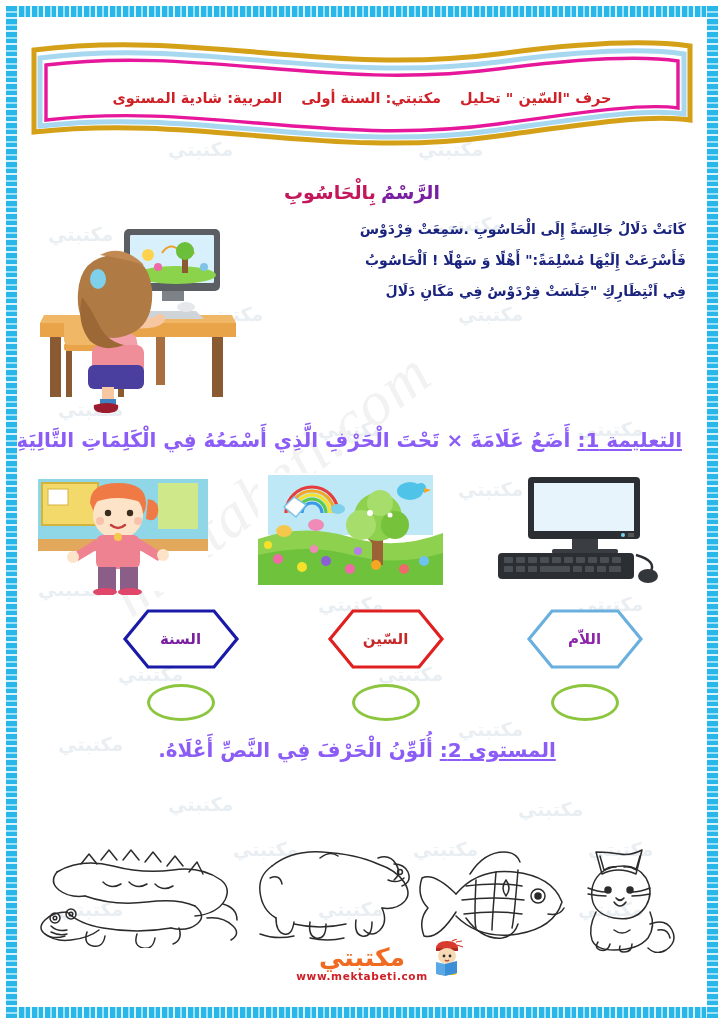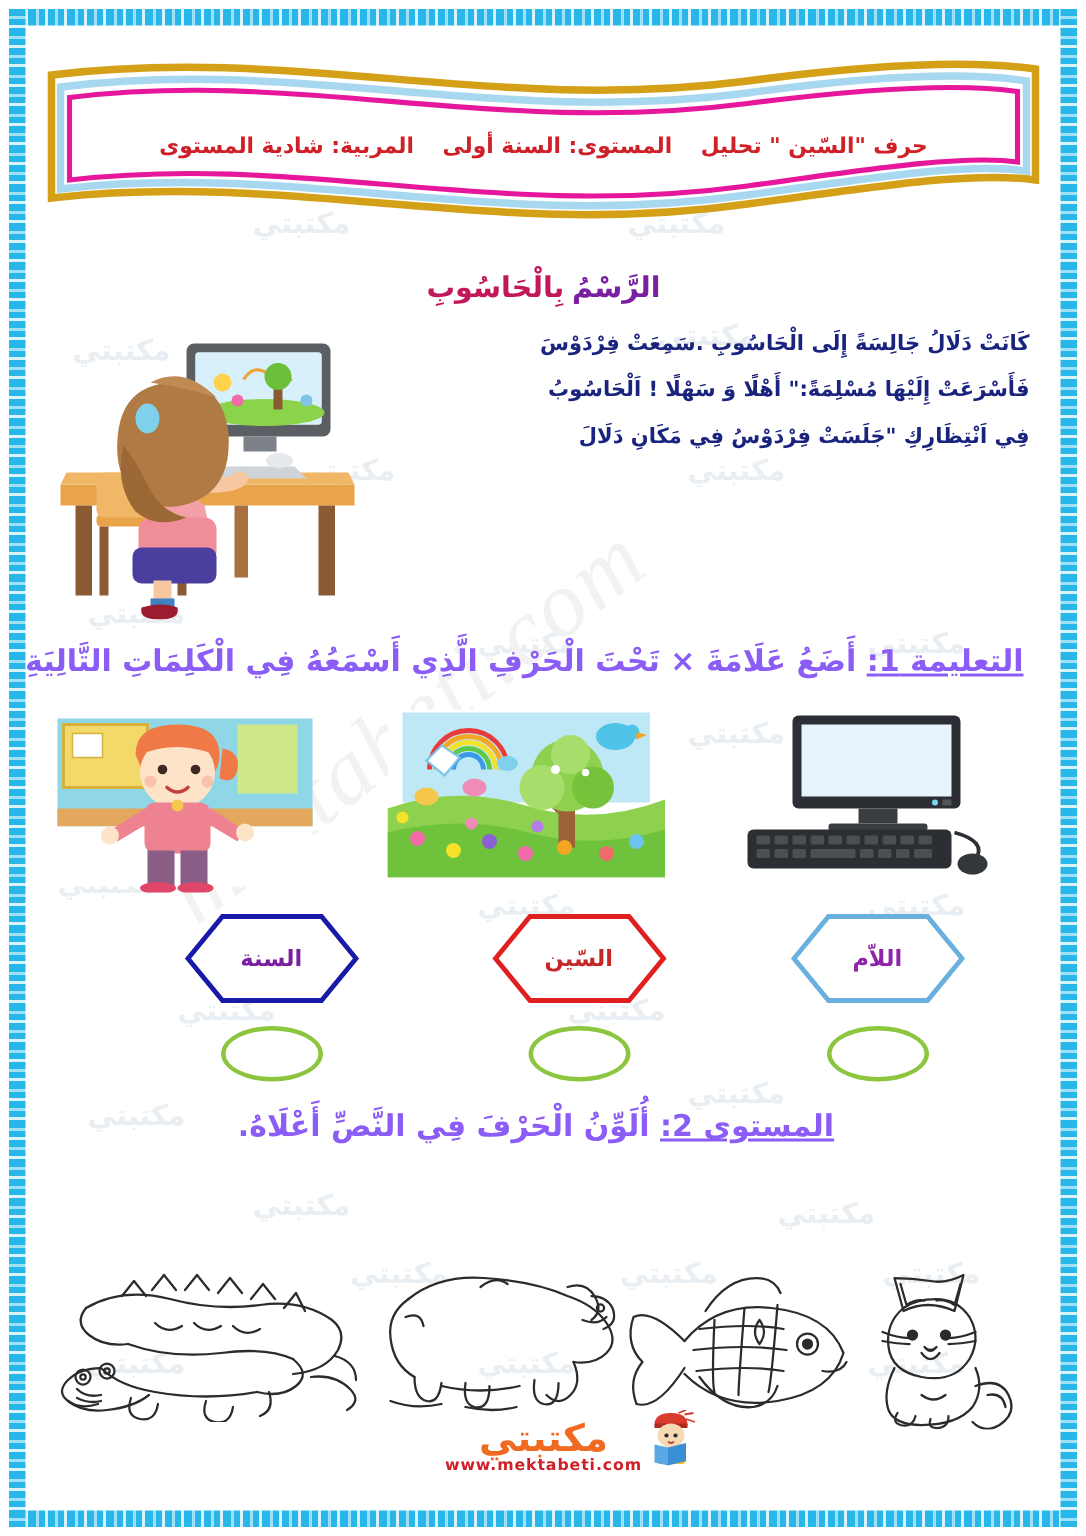--- a/index.html
+++ b/index.html
@@ -229,21 +229,21 @@
     </div>
 
     <div class="banner-wrap">
       <svg width="668" height="118" viewBox="0 0 668 118" xmlns="http://www.w3.org/2000/svg" aria-hidden="true">
         <path d="M6,22 C170,2 300,48 470,26 C560,14 620,12 662,18 L662,92 C620,86 560,96 470,108 C300,132 170,86 6,104 Z" fill="#ffffff" stroke="#d4a017" stroke-width="5"></path>
         <path d="M12,30 C172,10 300,56 470,34 C558,22 618,20 656,26 L656,86 C618,80 558,90 470,102 C300,126 172,80 12,98 Z" fill="#ffffff" stroke="#a8d8ef" stroke-width="5"></path>
         <path d="M18,37 C174,18 300,63 470,41 C556,30 616,28 650,33 L650,80 C616,75 556,84 470,96 C300,119 174,74 18,92 Z" fill="#ffffff" stroke="#e6179b" stroke-width="3.4"></path>
       </svg>
       <div class="banner-text">
         <span>حرف "السّين " تحليل</span>
-        <span>المستوى: السنة أولى</span>
+        <span>مكتبتي: السنة أولى</span>
         <span>المربية: شادية المستوى</span>
       </div>
     </div>
 
     <div class="lesson-title">
       <span class="t1">الرَّسْمُ</span>
       <span class="t2">بِالْحَاسُوبِ</span>
     </div>
 
     <div class="illus-girl">

